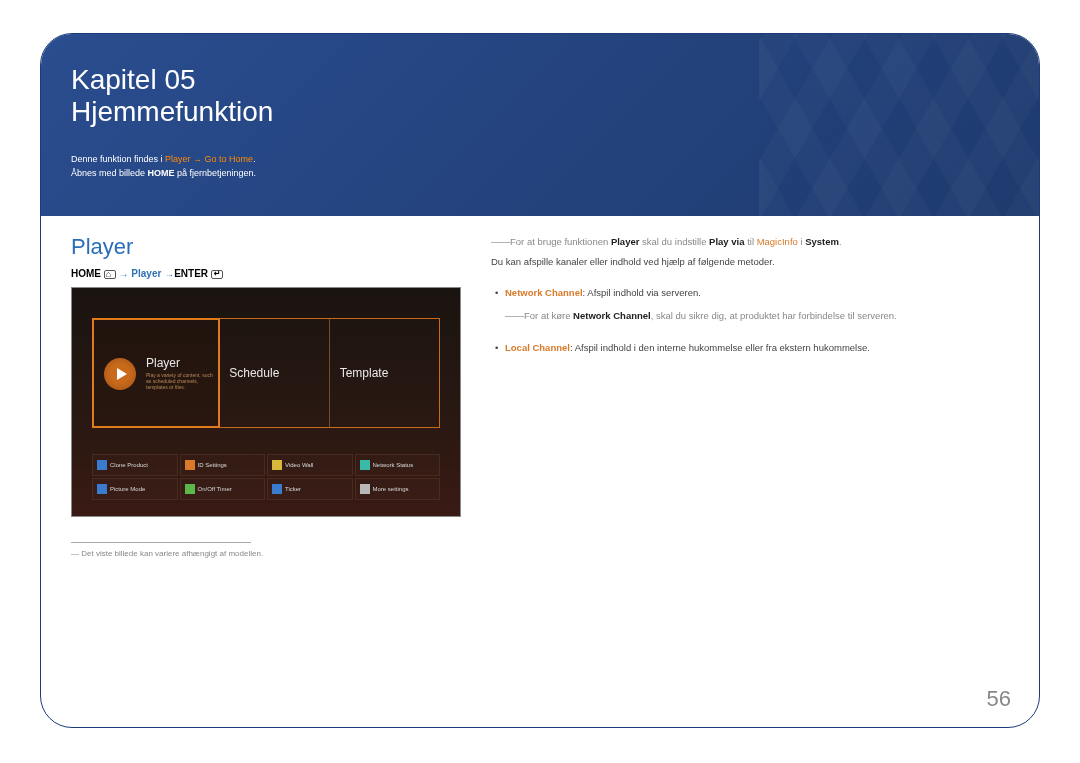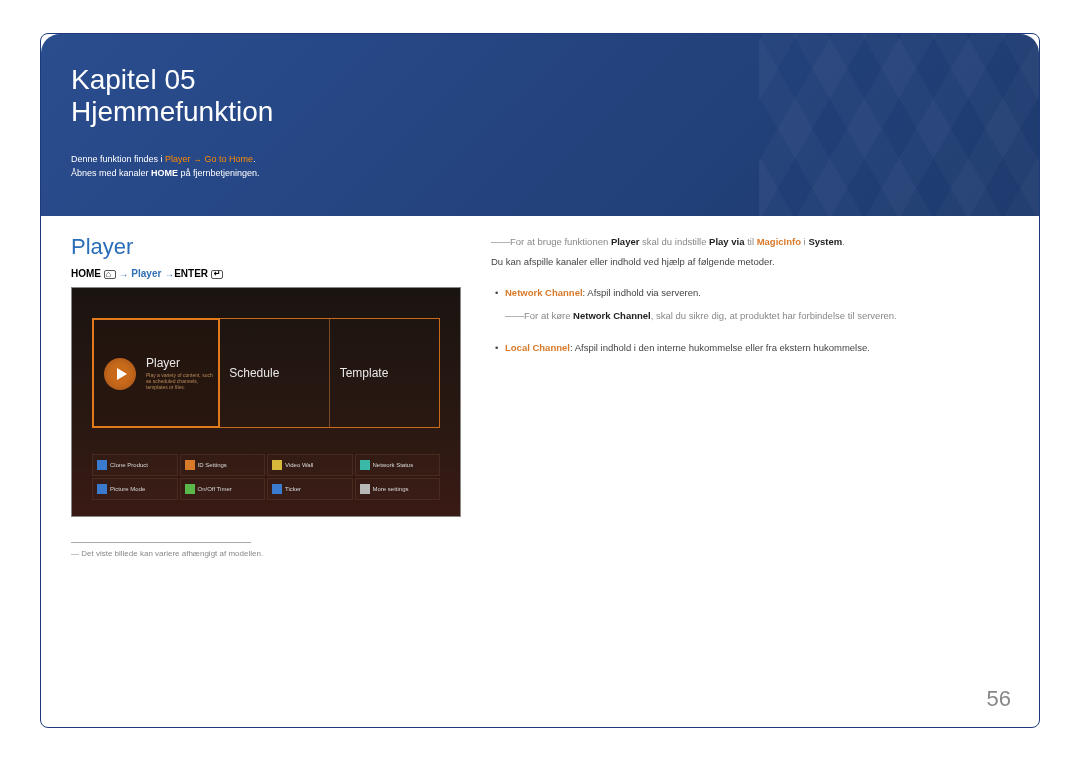--- a/index.html
+++ b/index.html
@@ -1,17 +1,17 @@
 <!DOCTYPE html>
 <html><head>
 <meta charset="utf-8">
 <style>
   * { margin: 0; padding: 0; box-sizing: border-box; }
   body { width: 1080px; height: 763px; background: #fff; font-family: 'Segoe UI', Arial, sans-serif; position: relative; }
-  .page { width: 1000px; height: 695px; margin: 33px auto 0; border: 1px solid #1a3a7a; border-radius: 8px; background: #fff; position: relative; overflow: hidden; }
+  .page { width: 1000px; height: 695px; margin: 33px auto 0; border: 1px solid #1a3a7a; border-radius: 32px; background: #fff; position: relative; overflow: hidden; }
   .header-band { position: absolute; top: 0; left: 0; right: 0; height: 182px; background: linear-gradient(135deg, #2a4d8f 0%, #1e3a6e 100%); border-radius: 19px 19px 0 0; }
   .header-band::before { content:''; position:absolute; top:0; right:0; bottom:0; width:280px; background-image: repeating-linear-gradient(60deg, rgba(255,255,255,0.05) 0 30px, transparent 30px 60px), repeating-linear-gradient(-60deg, rgba(255,255,255,0.05) 0 30px, transparent 30px 60px); opacity:.5; }
   .chapter { position: absolute; top: 30px; left: 30px; color: #fff; font-weight: 300; font-size: 28px; line-height: 1.15; }
   .chapter .num { font-weight: 300; }
   .subhead { position:absolute; top:118px; left:30px; font-size:9px; color:#fff; line-height:1.6; }
   .subhead .orange { color:#ff8a00; }
   .subhead .arrow { color:#ff8a00; }
   .subhead b { font-weight:700; }
   .body-area { position:absolute; top:200px; left:30px; right:30px; bottom:20px; }
   .section-title { color:#2a6db8; font-size:22px; font-weight:500; margin-bottom:8px; }
@@ -33,21 +33,21 @@
   .tile-desc { font-size:5px; color:#b88a5a; margin-left:42px; margin-top:2px; max-width:110px;}
   .grid { position:absolute; bottom:16px; left:20px; right:20px; display:grid; grid-template-columns:repeat(4,1fr); grid-template-rows:repeat(2,22px); gap:2px;}
   .grid-item { background:rgba(60,35,25,.35); border:1px solid rgba(120,80,60,.3); color:#d8d8d8; font-size:6px; display:flex; align-items:center; padding-left:4px; gap:3px;}
   .gi-icon { width:10px; height:10px; display:inline-block; }
   .gi-blue{background:#3a7acf;} .gi-orange{background:#d87a2a;} .gi-yellow{background:#d8b83a;} .gi-teal{background:#3ab8a8;} .gi-green{background:#5ab84a;} .gi-gray{background:#b8b8b8;}
   .footnote-line { border-top:1px solid #aaa; width:180px; margin-top:25px;}
   .footnote { font-size:8px; color:#888; margin-top:6px;}
   .rcol { position:absolute; top:0; left:420px; right:0; font-size:9.5px; color:#444; line-height:1.65;}
   .rcol .lead-note { color:#888; }
   .rcol .lead-note .hl-black{color:#222;font-weight:700;}
-  .rcol .lead-note .hl-orange{color:#d87a2a;font-weight:700;}
+  .rcol .lead-note .hl-orange{color:#d87a2a;font-weight:400;}
   .rcol p{ margin-bottom:4px;}
   .rcol ul{ list-style:none; margin-top:16px;}
   .rcol ul li{ position:relative; padding-left:14px; margin-bottom:4px;}
   .rcol ul li::before{content:'•'; position:absolute; left:4px; color:#444;}
   .rcol .hl-orange{color:#d87a2a;font-weight:700;}
   .rcol .sub-note{color:#888; padding-left:14px; display:block; margin-bottom:4px;margin-top:7px;}
   .rcol b.black{color:#222;}
   .page-num { position:absolute; bottom:15px; right:28px; font-size:22px; color:#888; font-weight:300;}
 </style>
 </head>
@@ -58,21 +58,21 @@
   <div class="chapter">
     <span>Kapitel</span>
     <span class="num">05</span><br>
     <span>Hjemmefunktion</span>
   </div>
   <div class="subhead">
     <div>
       <span>Denne funktion findes i </span><span class="orange">Player</span><span class="arrow"> → </span><span class="orange">Go to Home</span><span>.</span>
     </div>
     <div>
-      <span>Åbnes med kanaler </span><b>HOME</b><span> på fjernbetjeningen.</span>
+      <span>Åbnes med billede </span><b>HOME</b><span> på fjernbetjeningen.</span>
     </div>
   </div>
 
   <div class="body-area">
     <div class="section-title">Player</div>
     <div class="breadcrumb">
       <span>HOME</span>
       <span class="icon-placeholder home"></span>
       <span class="accent"> → </span><span class="accent">Player</span><span class="accent"> →</span><span>ENTER</span>
       <span class="icon-placeholder enter"></span>

